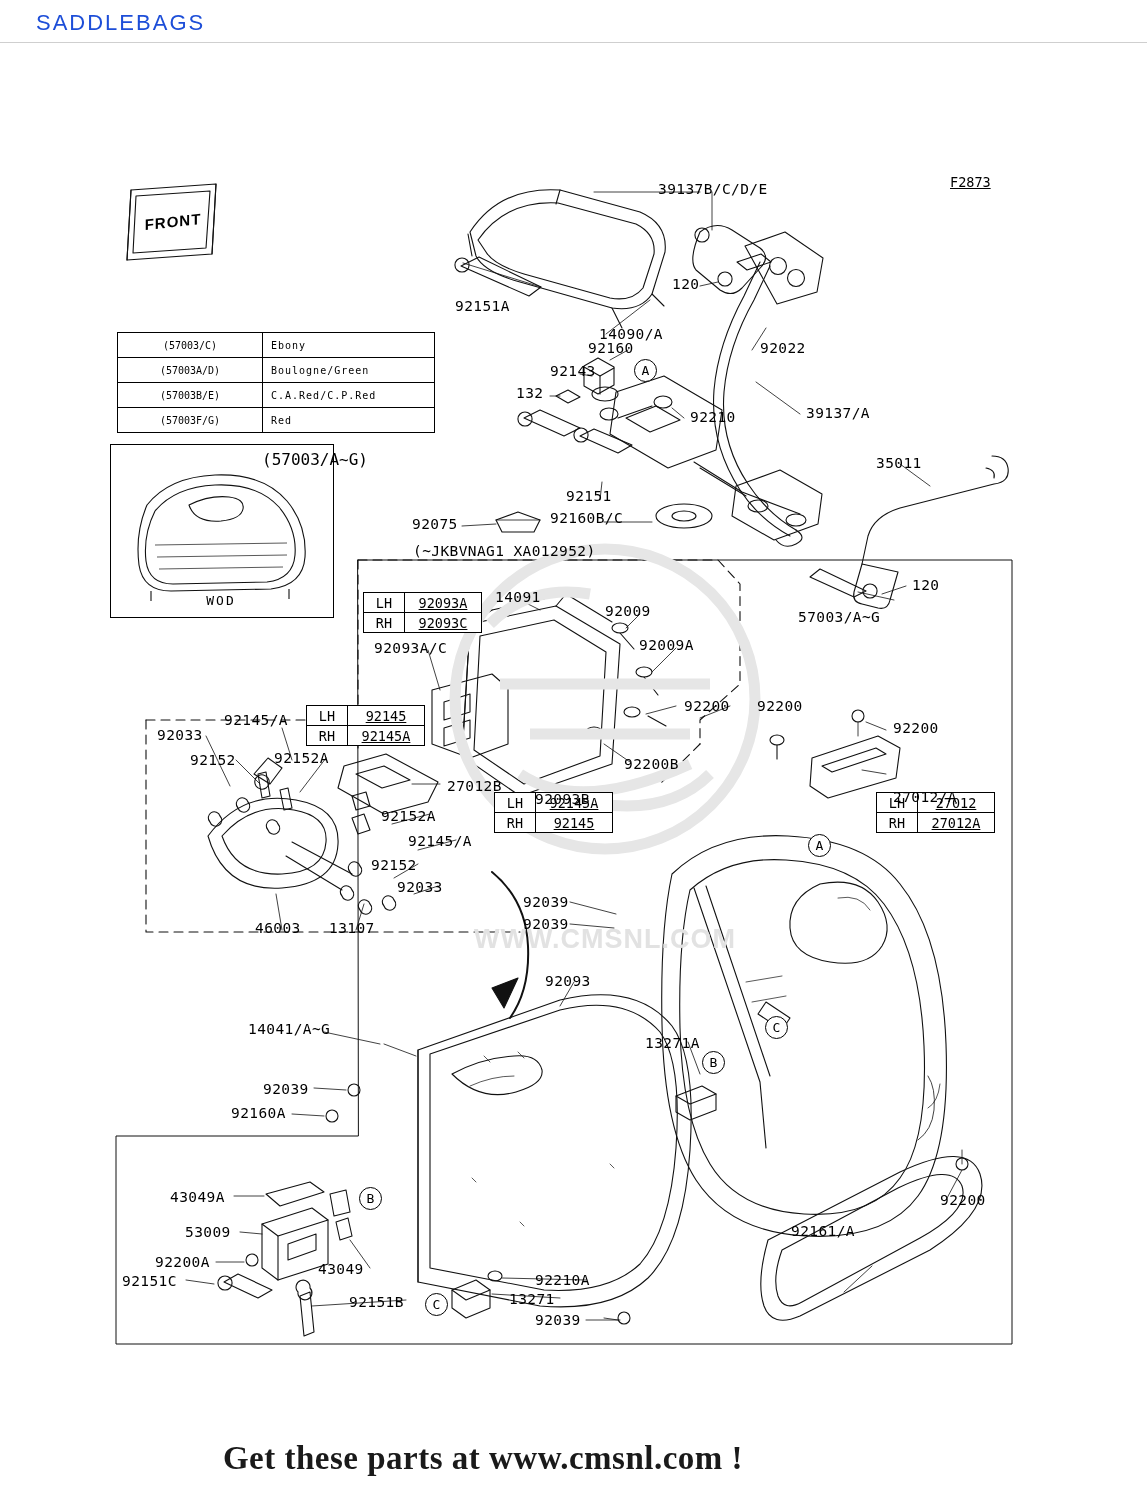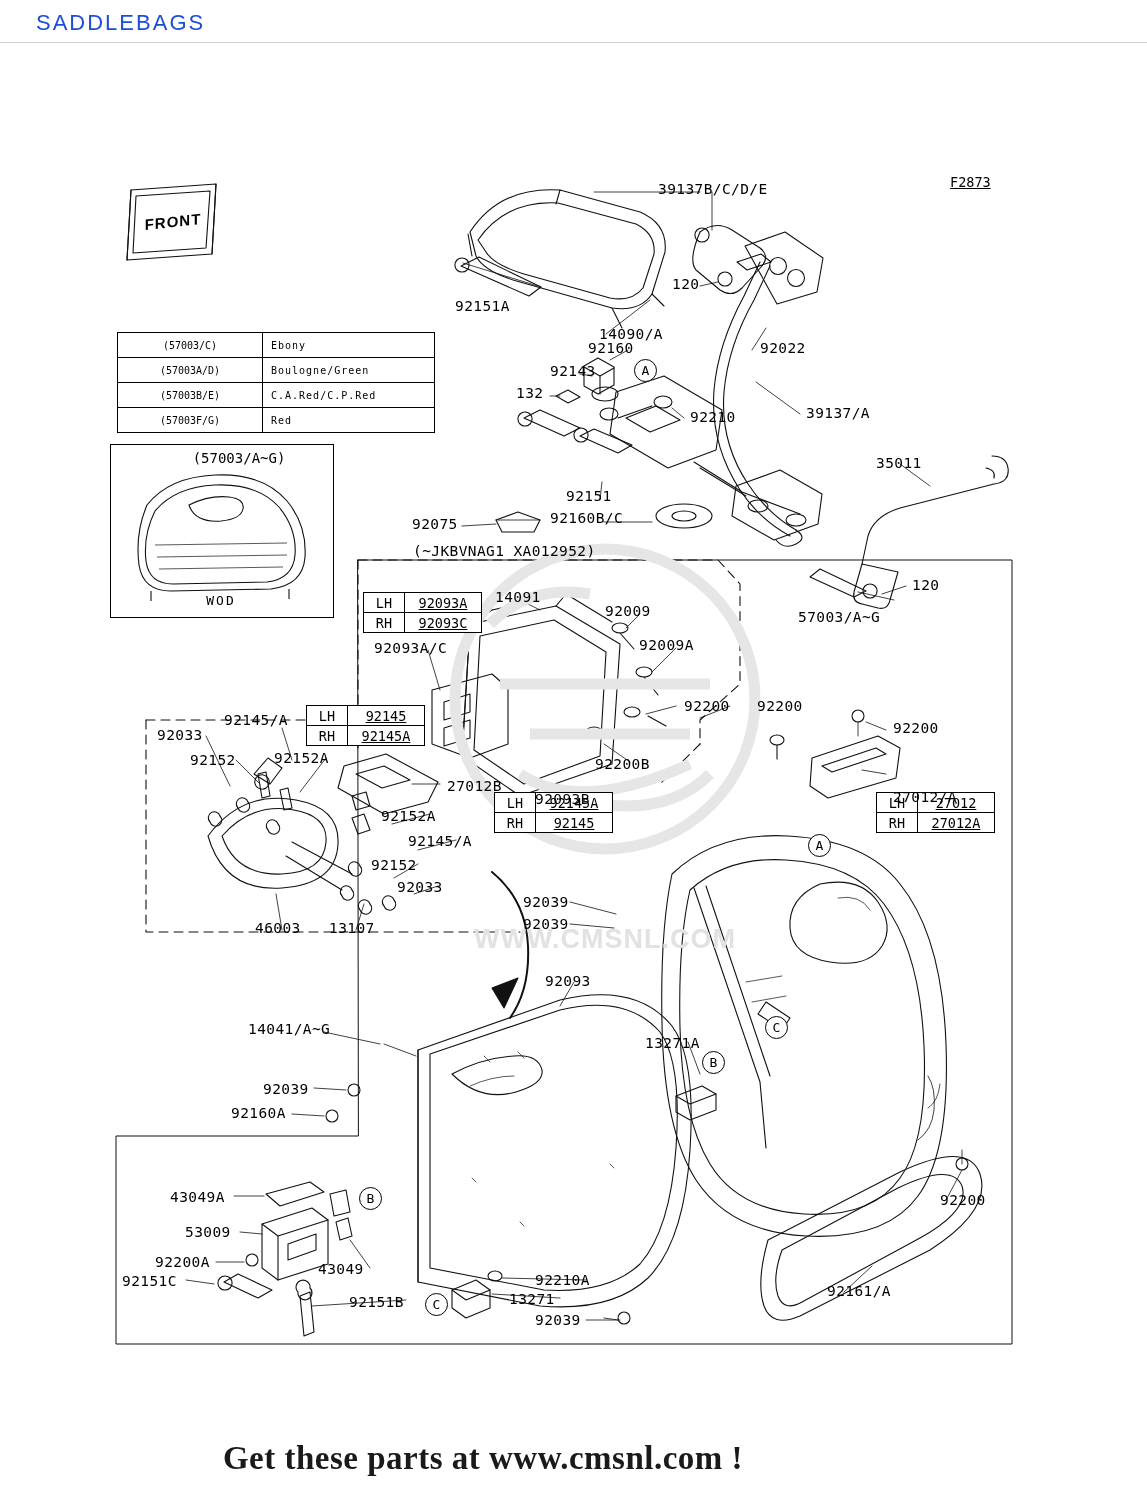--- a/index.html
+++ b/index.html
@@ -100,23 +100,23 @@
     width: 222px;
     height: 172px;
     border: 1px solid #000;
     background: #fff;
   }
   #wod-title {
     position: absolute;
     left: 110px;
     top: 406px;
     width: 258px;
-    text-align: center;
+    text-align: right;
     font-family: "DejaVu Sans Mono", monospace;
-    font-size: 14px;
+    font-size: 16px;
   }
   #wod-caption {
     position: absolute;
     left: 110px;
     top: 549px;
     width: 222px;
     text-align: center;
     font-family: "DejaVu Sans Mono", monospace;
     font-size: 13px;
     letter-spacing: 2px;
@@ -594,21 +594,21 @@
   <div class="lbl" style="left:639px; top:594px;">92009A</div>
   <div class="lbl" style="left:374px; top:597px;">92093A/C</div>
   <div class="lbl" style="left:684px; top:655px;">92200</div>
   <div class="lbl" style="left:757px; top:655px;">92200</div>
   <div class="lbl" style="left:893px; top:677px;">92200</div>
   <div class="lbl" style="left:224px; top:669px;">92145/A</div>
   <div class="lbl" style="left:157px; top:684px;">92033</div>
   <div class="lbl" style="left:190px; top:709px;">92152</div>
   <div class="lbl" style="left:274px; top:707px;">92152A</div>
   <div class="lbl" style="left:447px; top:735px;">27012B</div>
-  <div class="lbl" style="left:595px; top:713px;">92200B</div>
+  <div class="lbl" style="left:624px; top:713px;">92200B</div>
   <div class="lbl" style="left:535px; top:748px;">92093B</div>
   <div class="lbl" style="left:893px; top:746px;">27012/A</div>
   <div class="lbl" style="left:381px; top:765px;">92152A</div>
   <div class="lbl" style="left:408px; top:790px;">92145/A</div>
   <div class="lbl" style="left:371px; top:814px;">92152</div>
   <div class="lbl" style="left:397px; top:836px;">92033</div>
   <div class="lbl" style="left:523px; top:851px;">92039</div>
   <div class="lbl" style="left:523px; top:873px;">92039</div>
   <div class="lbl" style="left:255px; top:877px;">46003</div>
   <div class="lbl" style="left:329px; top:877px;">13107</div>
@@ -620,17 +620,17 @@
   <div class="lbl" style="left:940px; top:1149px;">92200</div>
   <div class="lbl" style="left:170px; top:1146px;">43049A</div>
   <div class="lbl" style="left:185px; top:1181px;">53009</div>
   <div class="lbl" style="left:155px; top:1211px;">92200A</div>
   <div class="lbl" style="left:122px; top:1230px;">92151C</div>
   <div class="lbl" style="left:318px; top:1218px;">43049</div>
   <div class="lbl" style="left:349px; top:1251px;">92151B</div>
   <div class="lbl" style="left:535px; top:1229px;">92210A</div>
   <div class="lbl" style="left:509px; top:1248px;">13271</div>
   <div class="lbl" style="left:535px; top:1269px;">92039</div>
-  <div class="lbl" style="left:791px; top:1240px;margin-left:36px;">92161/A</div>
+  <div class="lbl" style="left:791px; top:1180px;">92161/A</div>
 
 </div>
 
 <div id="footer-cta">Get these parts at www.cmsnl.com !</div>
 
 </body></html>

